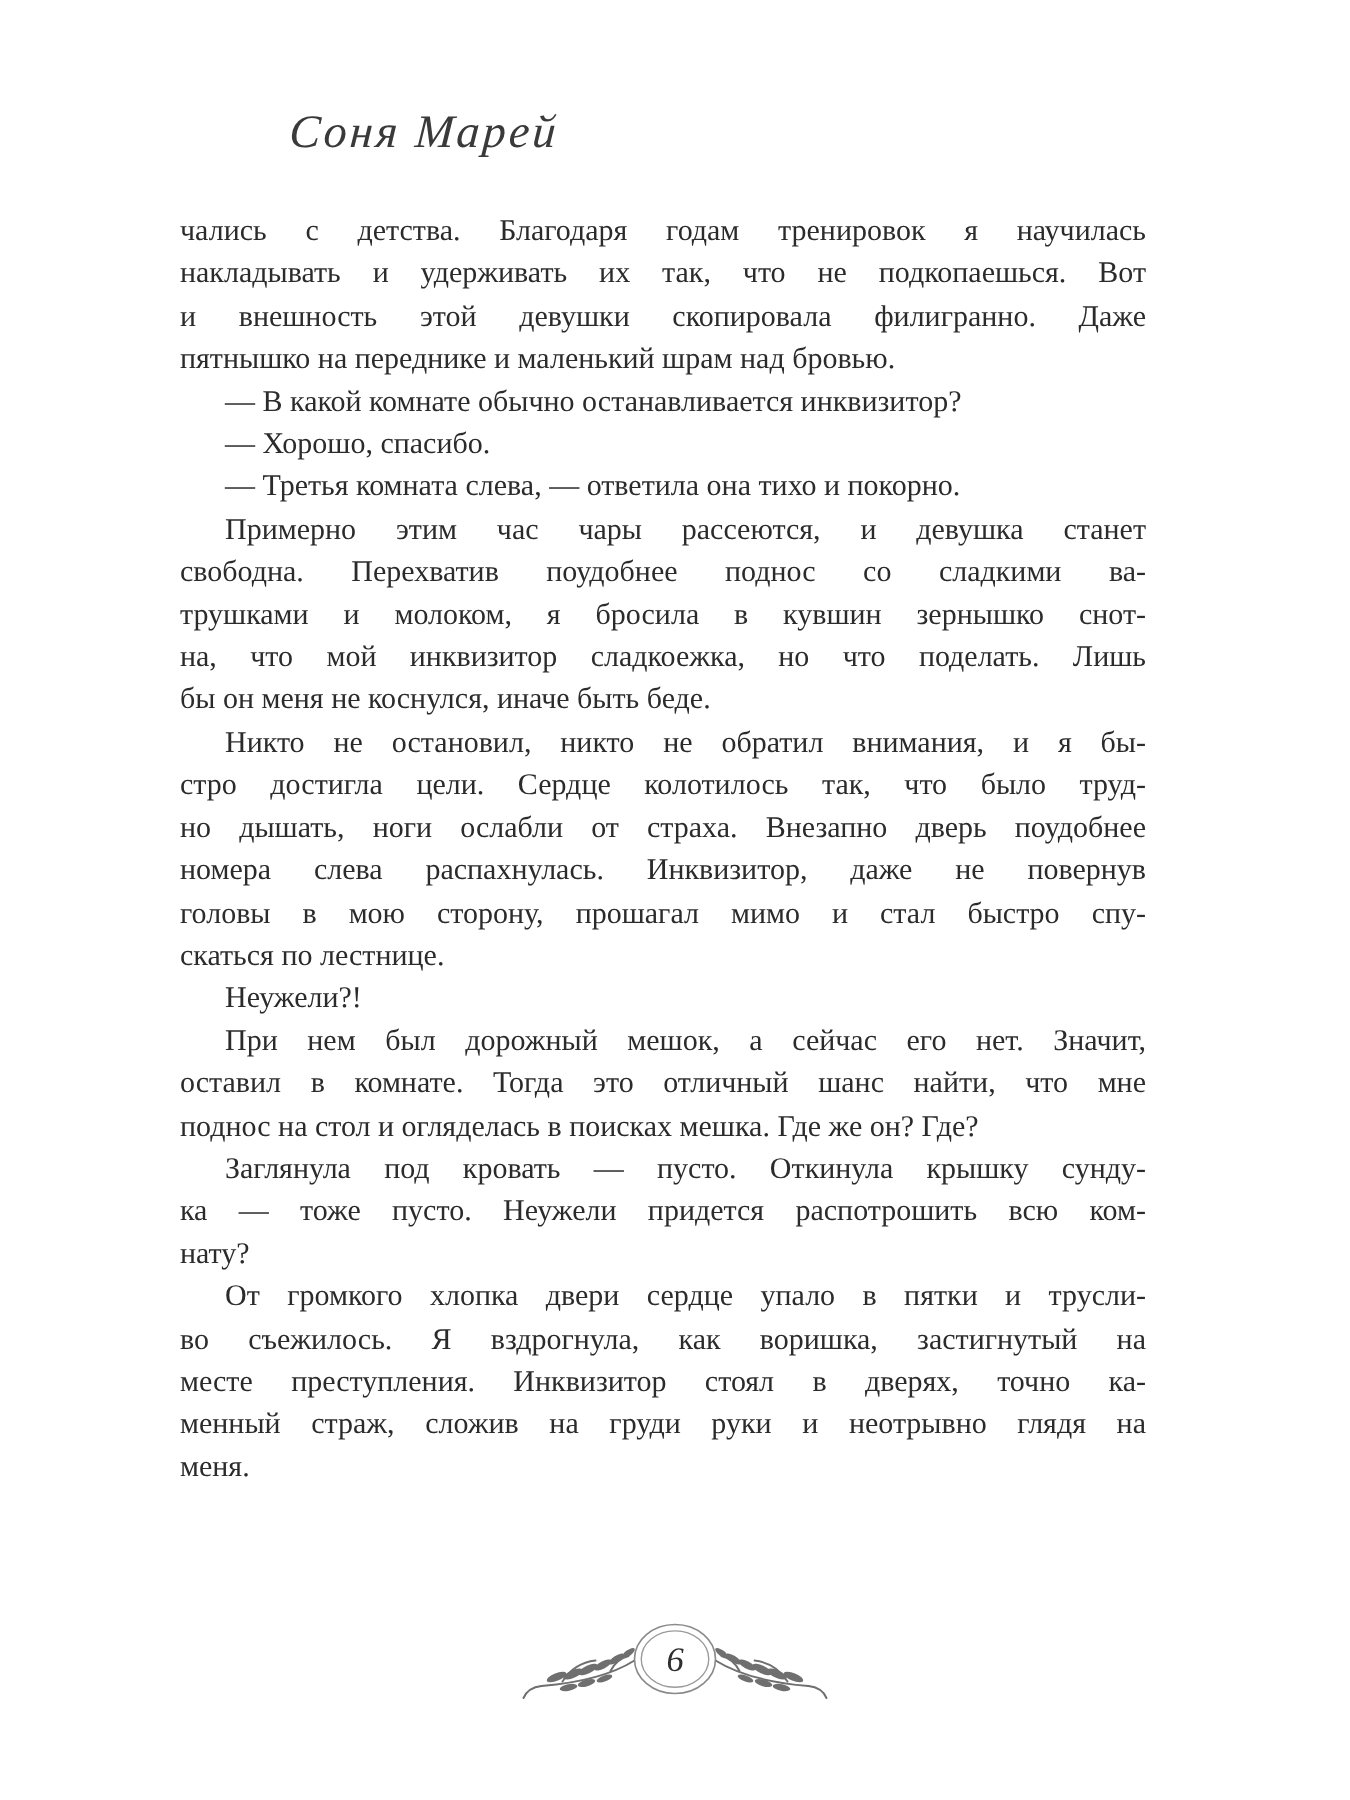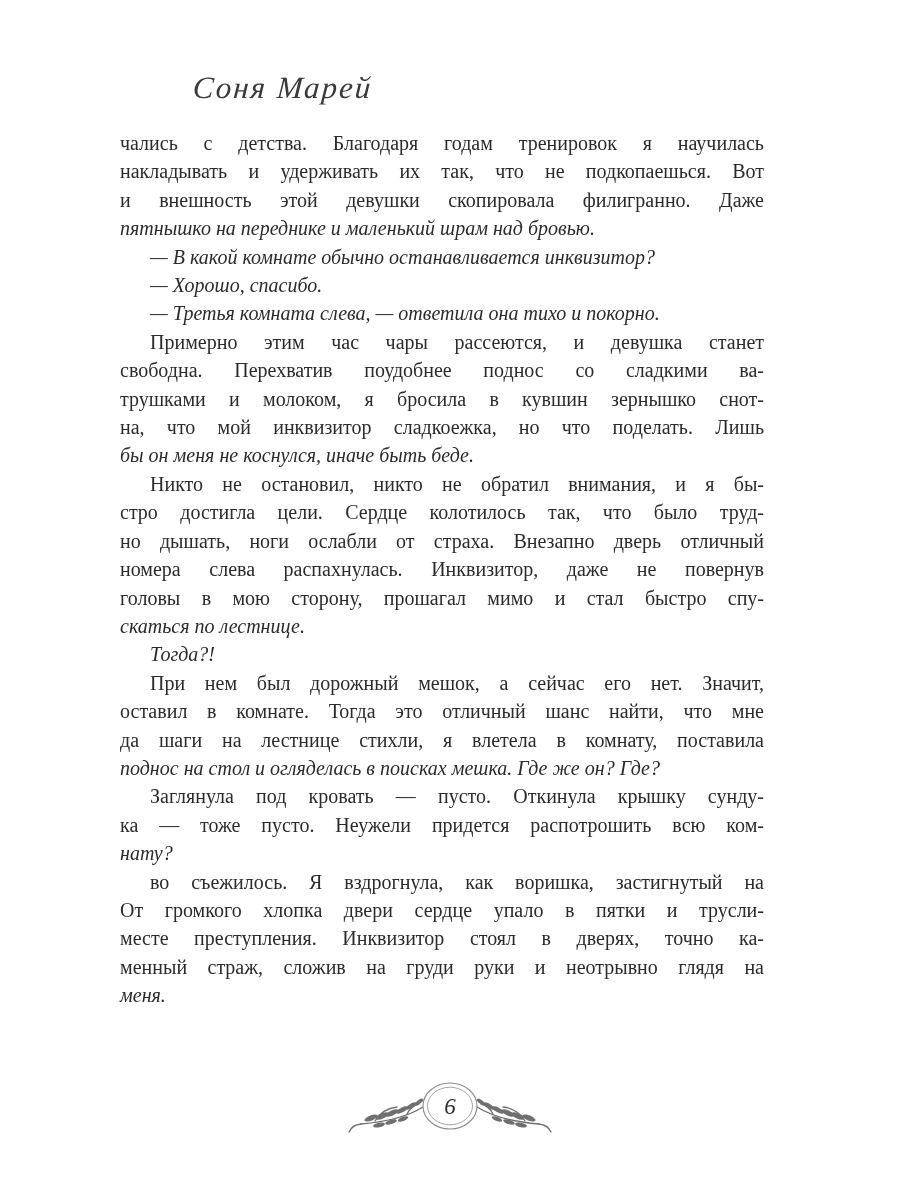--- a/index.html
+++ b/index.html
@@ -18,32 +18,32 @@
     top: 70px;
     font-size: 31px;
     font-style: italic;
     letter-spacing: 2px;
     color: #3a3a3a;
     transform: skewX(-4deg);
   }
   .text-block {
     position: absolute;
     left: 120px;
-    top: 129px;
+    top: 140px;
     width: 644px;
     font-size: 20px;
     line-height: 28.4px;
   }
   p.para { margin: 0; padding: 0; }
   .line {
     display: block;
     text-align: justify;
     text-align-last: justify;
   }
-  .line.last { text-align-last: left; font-style: italic; }
+  .line.last { text-align-last: left; }
   p.para.indent .line:first-child { text-indent: 30px; }
   .footer {
     position: absolute;
     left: 0;
     top: 1076px;
     width: 900px;
     display: flex;
     justify-content: center;
   }
   .ornament text {
@@ -77,42 +77,41 @@
       <p class="para indent">
         <span class="line">Примерно этим час чары рассеются, и девушка станет</span>
         <span class="line">свободна. Перехватив поудобнее поднос со сладкими ва-</span>
         <span class="line">трушками и молоком, я бросила в кувшин зернышко снот-</span>
         <span class="line">на, что мой инквизитор сладкоежка, но что поделать. Лишь</span>
         <span class="line last">бы он меня не коснулся, иначе быть беде.</span>
       </p>
       <p class="para indent">
         <span class="line">Никто не остановил, никто не обратил внимания, и я бы-</span>
         <span class="line">стро достигла цели. Сердце колотилось так, что было труд-</span>
-        <span class="line">но дышать, ноги ослабли от страха. Внезапно дверь отличный</span>
+        <span class="line">но дышать, ноги ослабли от страха. Внезапно дверь поудобнее</span>
         <span class="line">номера слева распахнулась. Инквизитор, даже не повернув</span>
         <span class="line">головы в мою сторону, прошагал мимо и стал быстро спу-</span>
         <span class="line last">скаться по лестнице.</span>
       </p>
       <p class="para indent">
-        <span class="line last">Тогда?!</span>
+        <span class="line last">Неужели?!</span>
       </p>
       <p class="para indent">
         <span class="line">При нем был дорожный мешок, а сейчас его нет. Значит,</span>
         <span class="line">оставил в комнате. Тогда это отличный шанс найти, что мне</span>
-        <span class="line">да шаги на лестнице стихли, я влетела в комнату, поставила</span>
         <span class="line last">поднос на стол и огляделась в поисках мешка. Где же он? Где?</span>
       </p>
       <p class="para indent">
         <span class="line">Заглянула под кровать — пусто. Откинула крышку сунду-</span>
         <span class="line">ка — тоже пусто. Неужели придется распотрошить всю ком-</span>
         <span class="line last">нату?</span>
       </p>
       <p class="para indent">
+        <span class="line">От громкого хлопка двери сердце упало в пятки и трусли-</span>
         <span class="line">во съежилось. Я вздрогнула, как воришка, застигнутый на</span>
-        <span class="line">От громкого хлопка двери сердце упало в пятки и трусли-</span>
         <span class="line">месте преступления. Инквизитор стоял в дверях, точно ка-</span>
         <span class="line">менный страж, сложив на груди руки и неотрывно глядя на</span>
         <span class="line last">меня.</span>
       </p>
     </div>
 
   <div class="footer">
     <svg class="ornament" width="230" height="62" viewBox="0 0 230 62">
       <g id="flourish-left">
         <g fill="none" stroke="#6f6f6f" stroke-width="1.3" stroke-linecap="round">

